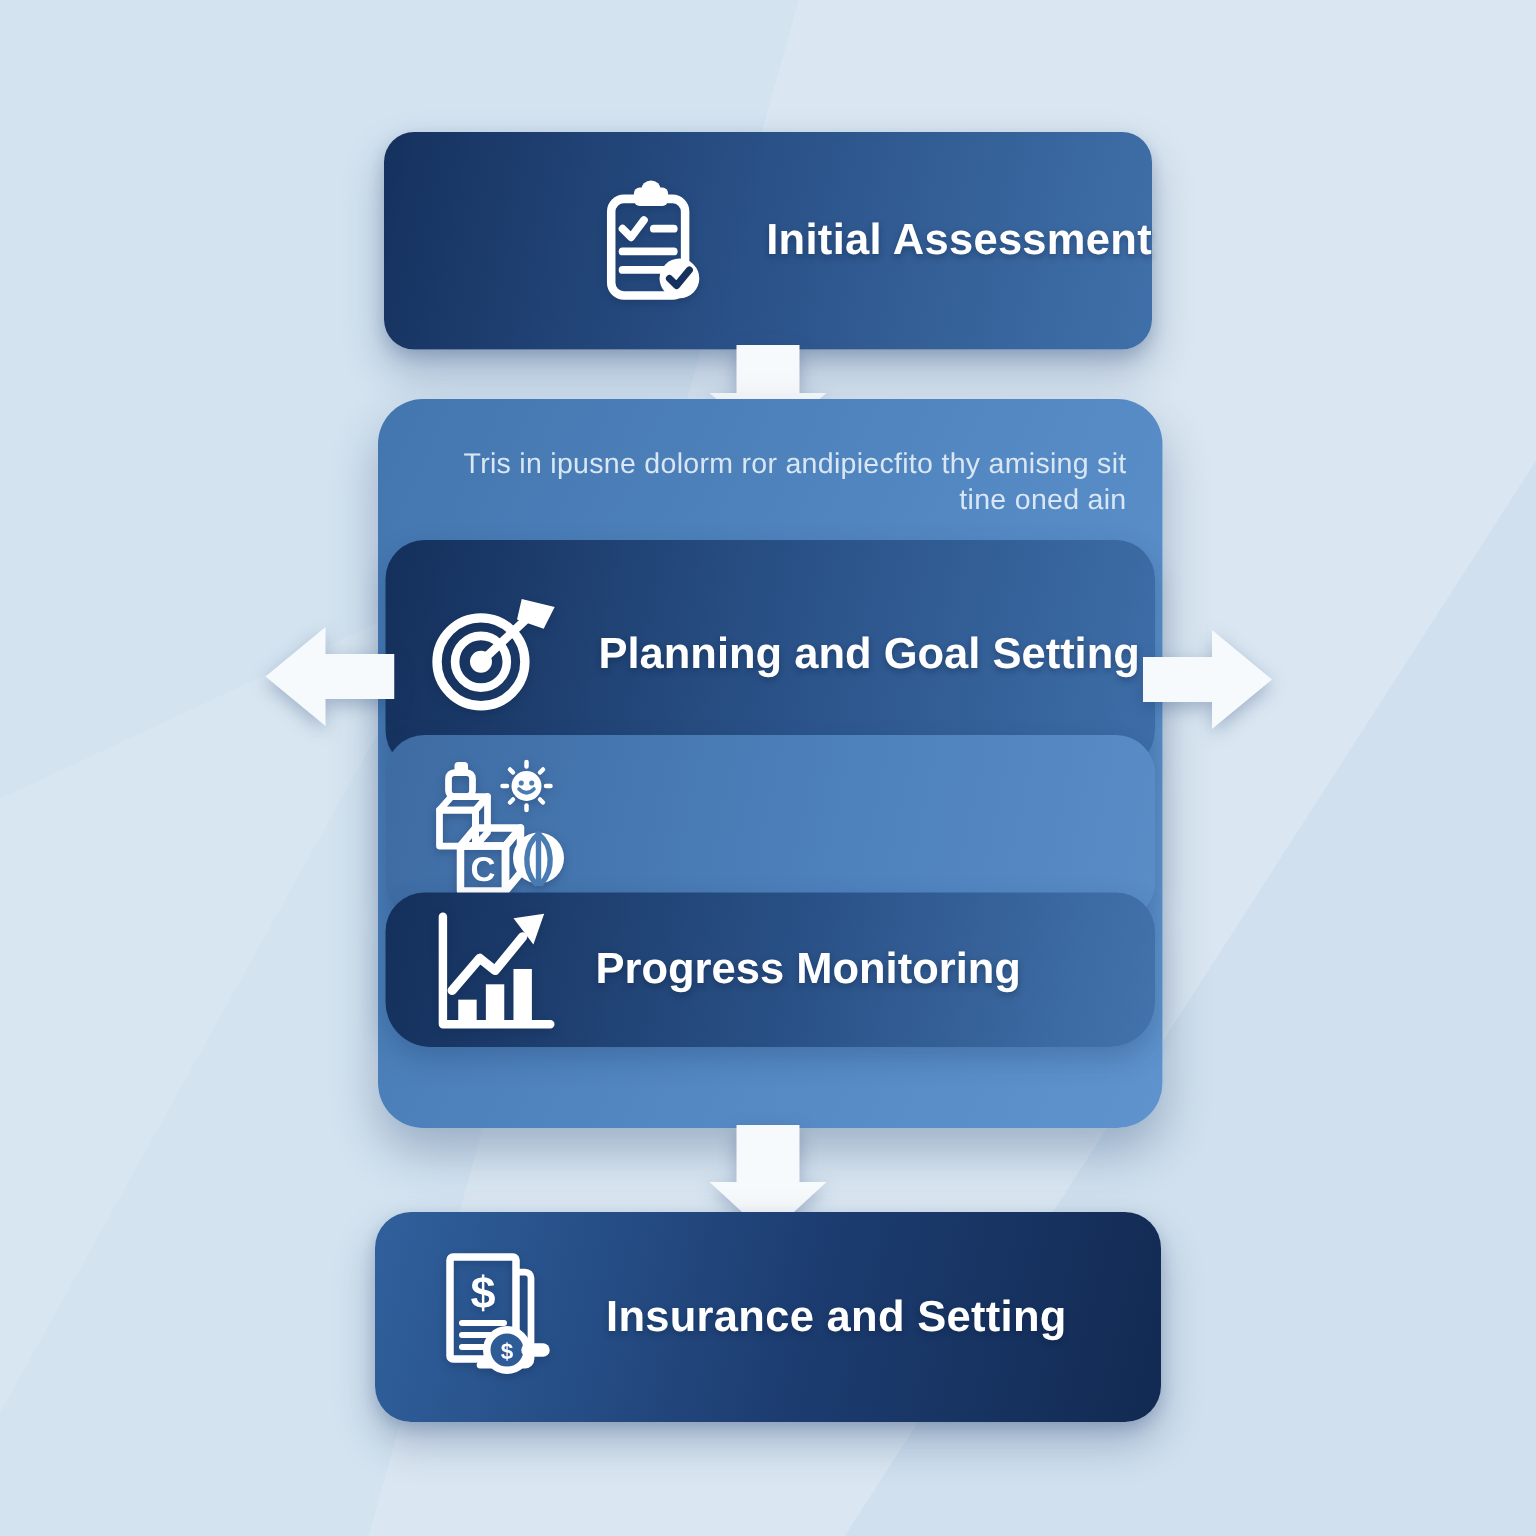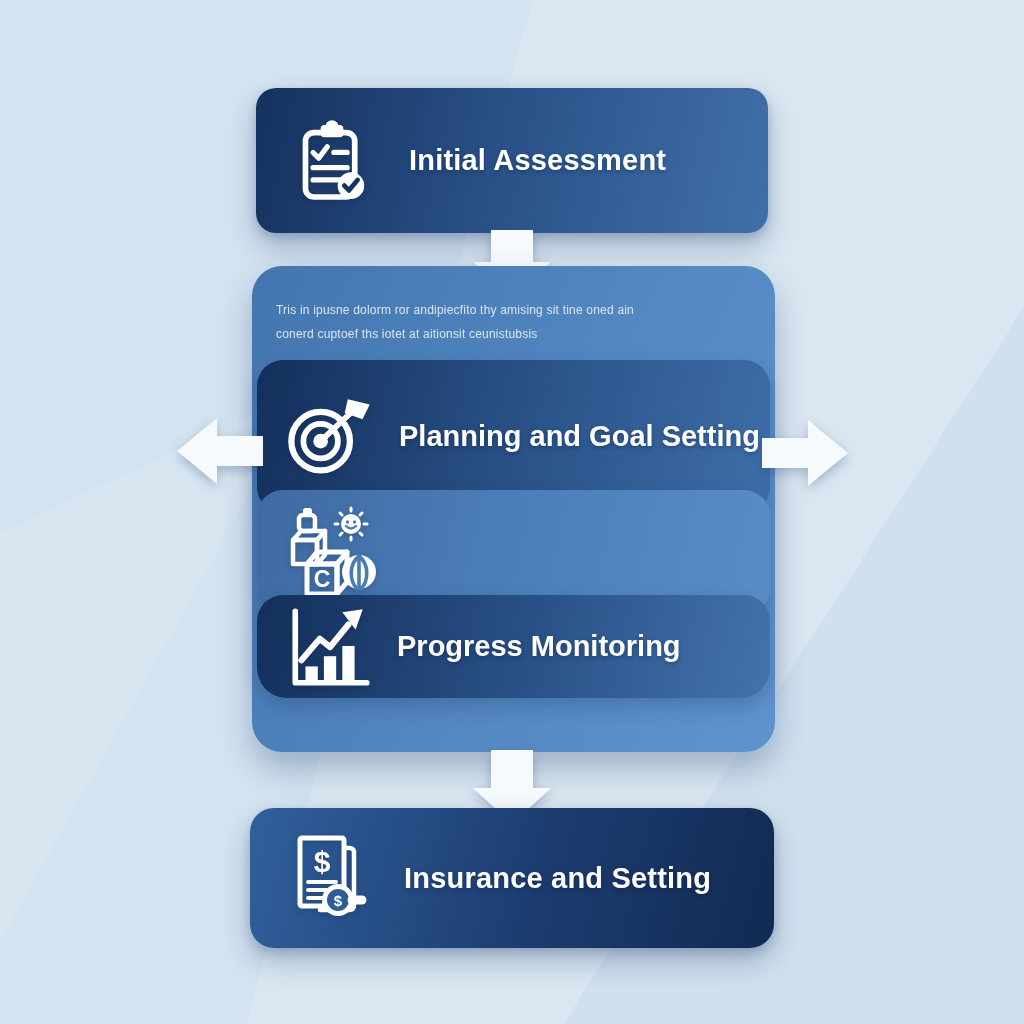--- a/index.html
+++ b/index.html
@@ -11,27 +11,27 @@
   .bg-shape.s3{background:rgba(164,196,224,.18);clip-path:polygon(100% 30%,100% 100%,55% 100%);}
 
   .step{position:absolute;display:flex;align-items:center;color:#fff;
         box-shadow:0 14px 28px rgba(23,52,99,.28),0 4px 10px rgba(23,52,99,.18);}
   .step .label{font-weight:bold;font-size:29px;letter-spacing:.2px;
         text-shadow:0 2px 4px rgba(8,25,55,.35);white-space:nowrap;}
   .icon{flex:0 0 auto;display:block;filter:drop-shadow(0 2px 3px rgba(8,25,55,.25));}
 
   .top-step{left:256px;top:88px;width:512px;height:145px;border-radius:20px;
         background:linear-gradient(102deg,#15315e 0%,#2a5188 48%,#4070a9 100%);
-        padding-left:40px;gap:41px;box-sizing:border-box;}
+        padding-left:40px;gap:41px;box-sizing:border-box;justify-content:flex-end;}
 
   .panel{position:absolute;left:252px;top:266px;width:523px;height:486px;border-radius:30px;
         background:linear-gradient(115deg,#4376af 0%,#5589c3 60%,#5f93cd 100%);
         box-shadow:0 16px 32px rgba(23,52,99,.30);}
-  .panel-desc{position:absolute;top:32px;left:24px;right:24px;text-align:left;
-        color:#d9e7f4;font-size:12px;line-height:24px;letter-spacing:.2px;}
+  .panel-desc{position:absolute;top:32px;left:24px;right:24px;text-align:right;
+        color:#d9e7f4;font-size:19px;line-height:24px;letter-spacing:.2px;}
   .row{position:absolute;left:5px;width:513px;display:flex;align-items:center;
         padding-left:26px;gap:24px;box-sizing:border-box;color:#fff;
         box-shadow:0 8px 18px rgba(20,47,91,.25);}
   .row .label{font-weight:bold;font-size:29px;text-shadow:0 2px 4px rgba(8,25,55,.35);white-space:nowrap;}
   .row.r1{top:94px;height:153px;border-radius:26px;
         background:linear-gradient(102deg,#142f5b 0%,#2a5288 52%,#3e6ea8 100%);}
   .row.r2{top:224px;height:124px;border-radius:26px;
         background:linear-gradient(102deg,#3e6ba2 0%,#4e82bd 60%,#5a8cc6 100%);}
   .row.r3{top:329px;height:103px;border-radius:26px 26px 30px 30px;
         background:linear-gradient(102deg,#142f5b 0%,#2a5288 55%,#4373ac 100%);}
@@ -74,21 +74,20 @@
     <span class="label">Initial Assessment</span>
   </div>
 
   <svg class="conn a-down1" width="80" height="66" viewBox="0 0 80 66">
     <polygon points="19,0 61,0 61,32 79,32 40,66 1,32 19,32"></polygon>
   </svg>
 
   <div class="panel">
     <div class="panel-desc">
       <div>Tris in ipusne dolorm ror andipiecfito thy amising sit tine oned ain</div>
-      <div>conerd cuptoef ths iotet at aitionsit ceunistubsis</div>
     </div>
 
     <div class="row r1">
       <svg class="icon" width="92" height="80" viewBox="0 0 88 76">
         <circle class="ic" cx="36" cy="42" r="28" stroke-width="6"></circle>
         <circle class="ic" cx="36" cy="42" r="16.5" stroke-width="5.5"></circle>
         <circle class="ic-fill" cx="36" cy="42" r="7"></circle>
         <line class="ic" x1="36" y1="42" x2="70" y2="10" stroke-width="5.5"></line>
         <polygon class="ic-fill" points="62,2 83,7 76,21 59,15"></polygon>
       </svg>

